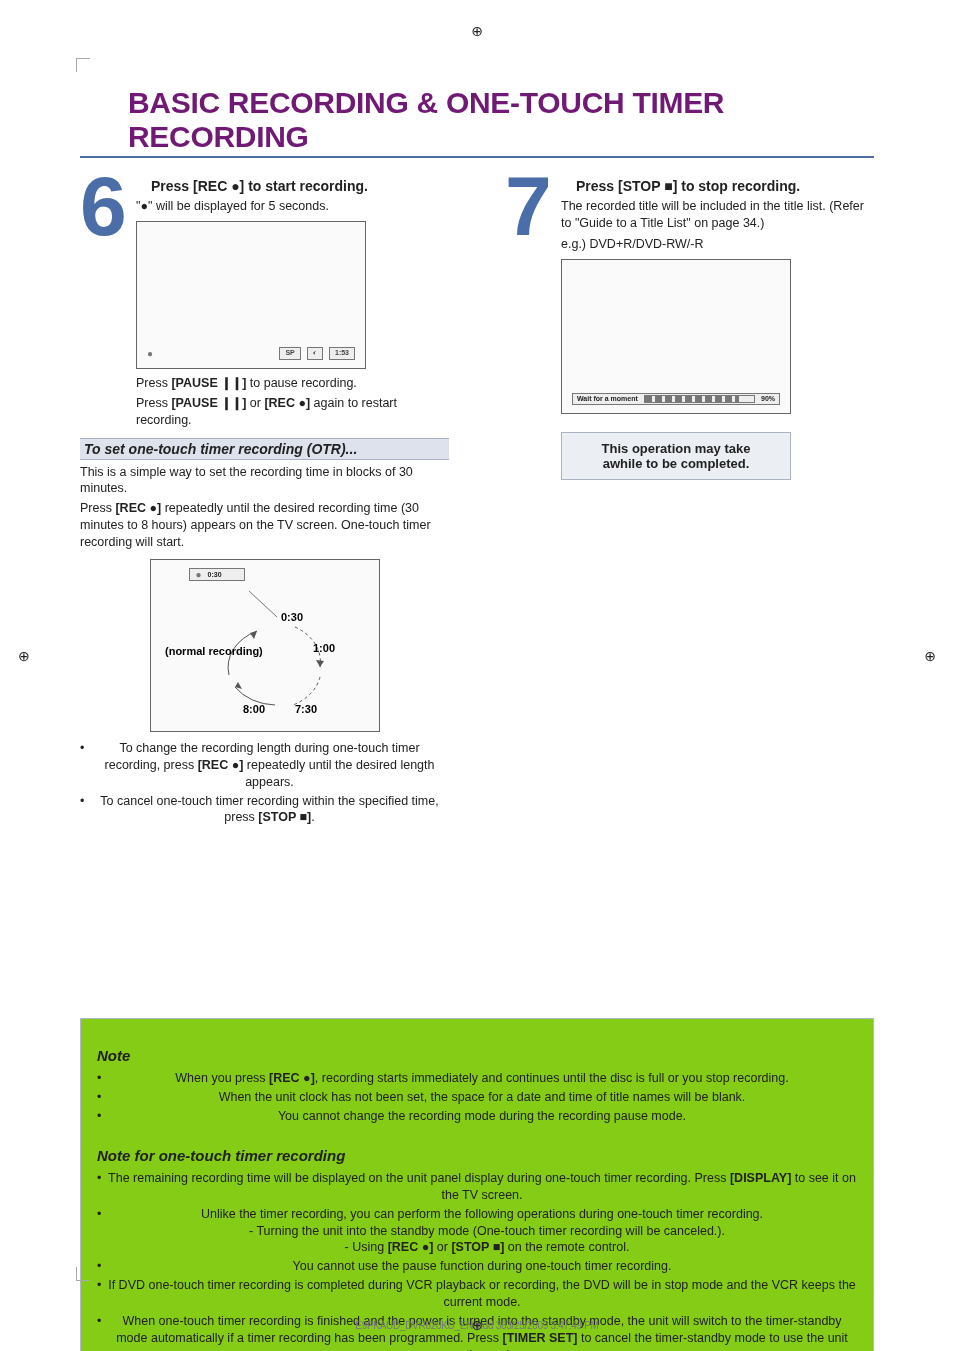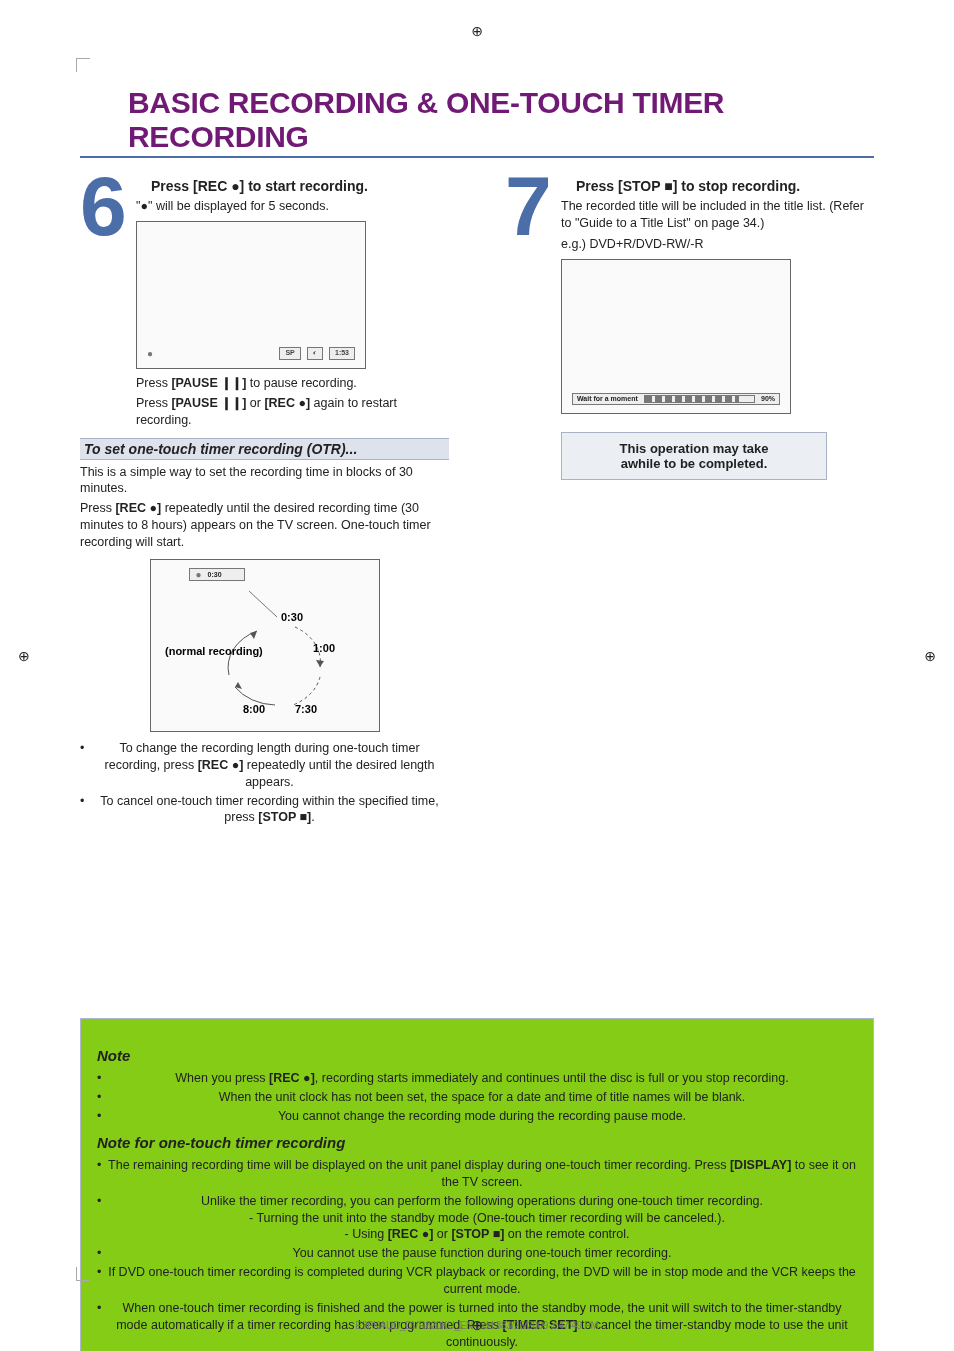--- a/index.html
+++ b/index.html
@@ -143,21 +143,21 @@
   }
 
   .callout {
     margin-top: 18px;
     border: 1px solid #aab2c6;
     background: #ebeef3;
     padding: 8px 20px;
     text-align: center;
     font-size: 13px;
     font-weight: 700;
-    width: 266px;
+    width: 230px;
   }
 
   .subhead {
     font-weight: 700;
     font-style: italic;
     background: #dee2ec;
     border: 1px solid #aab2c6;
     border-left: none;
     border-right: none;
     padding: 2px 4px;
@@ -217,21 +217,21 @@
     margin-top: 190px;
     font-size: 12.5px;
     line-height: 1.4;
   }
   .note-box h3 {
     font-style: italic;
     font-weight: 700;
     font-size: 15px;
     margin-bottom: 4px;
   }
-  .note-box h3.second { margin-top: 7px; }
+  .note-box h3.second { margin-top: 20px; }
   .sub-dash { padding-left: 10px; }
 
   .print-foot {
     position: absolute;
     bottom: 20px;
     left: 80px; right: 80px;
     display: flex;
     justify-content: center;
     font-size: 10px;
     color: #777;

